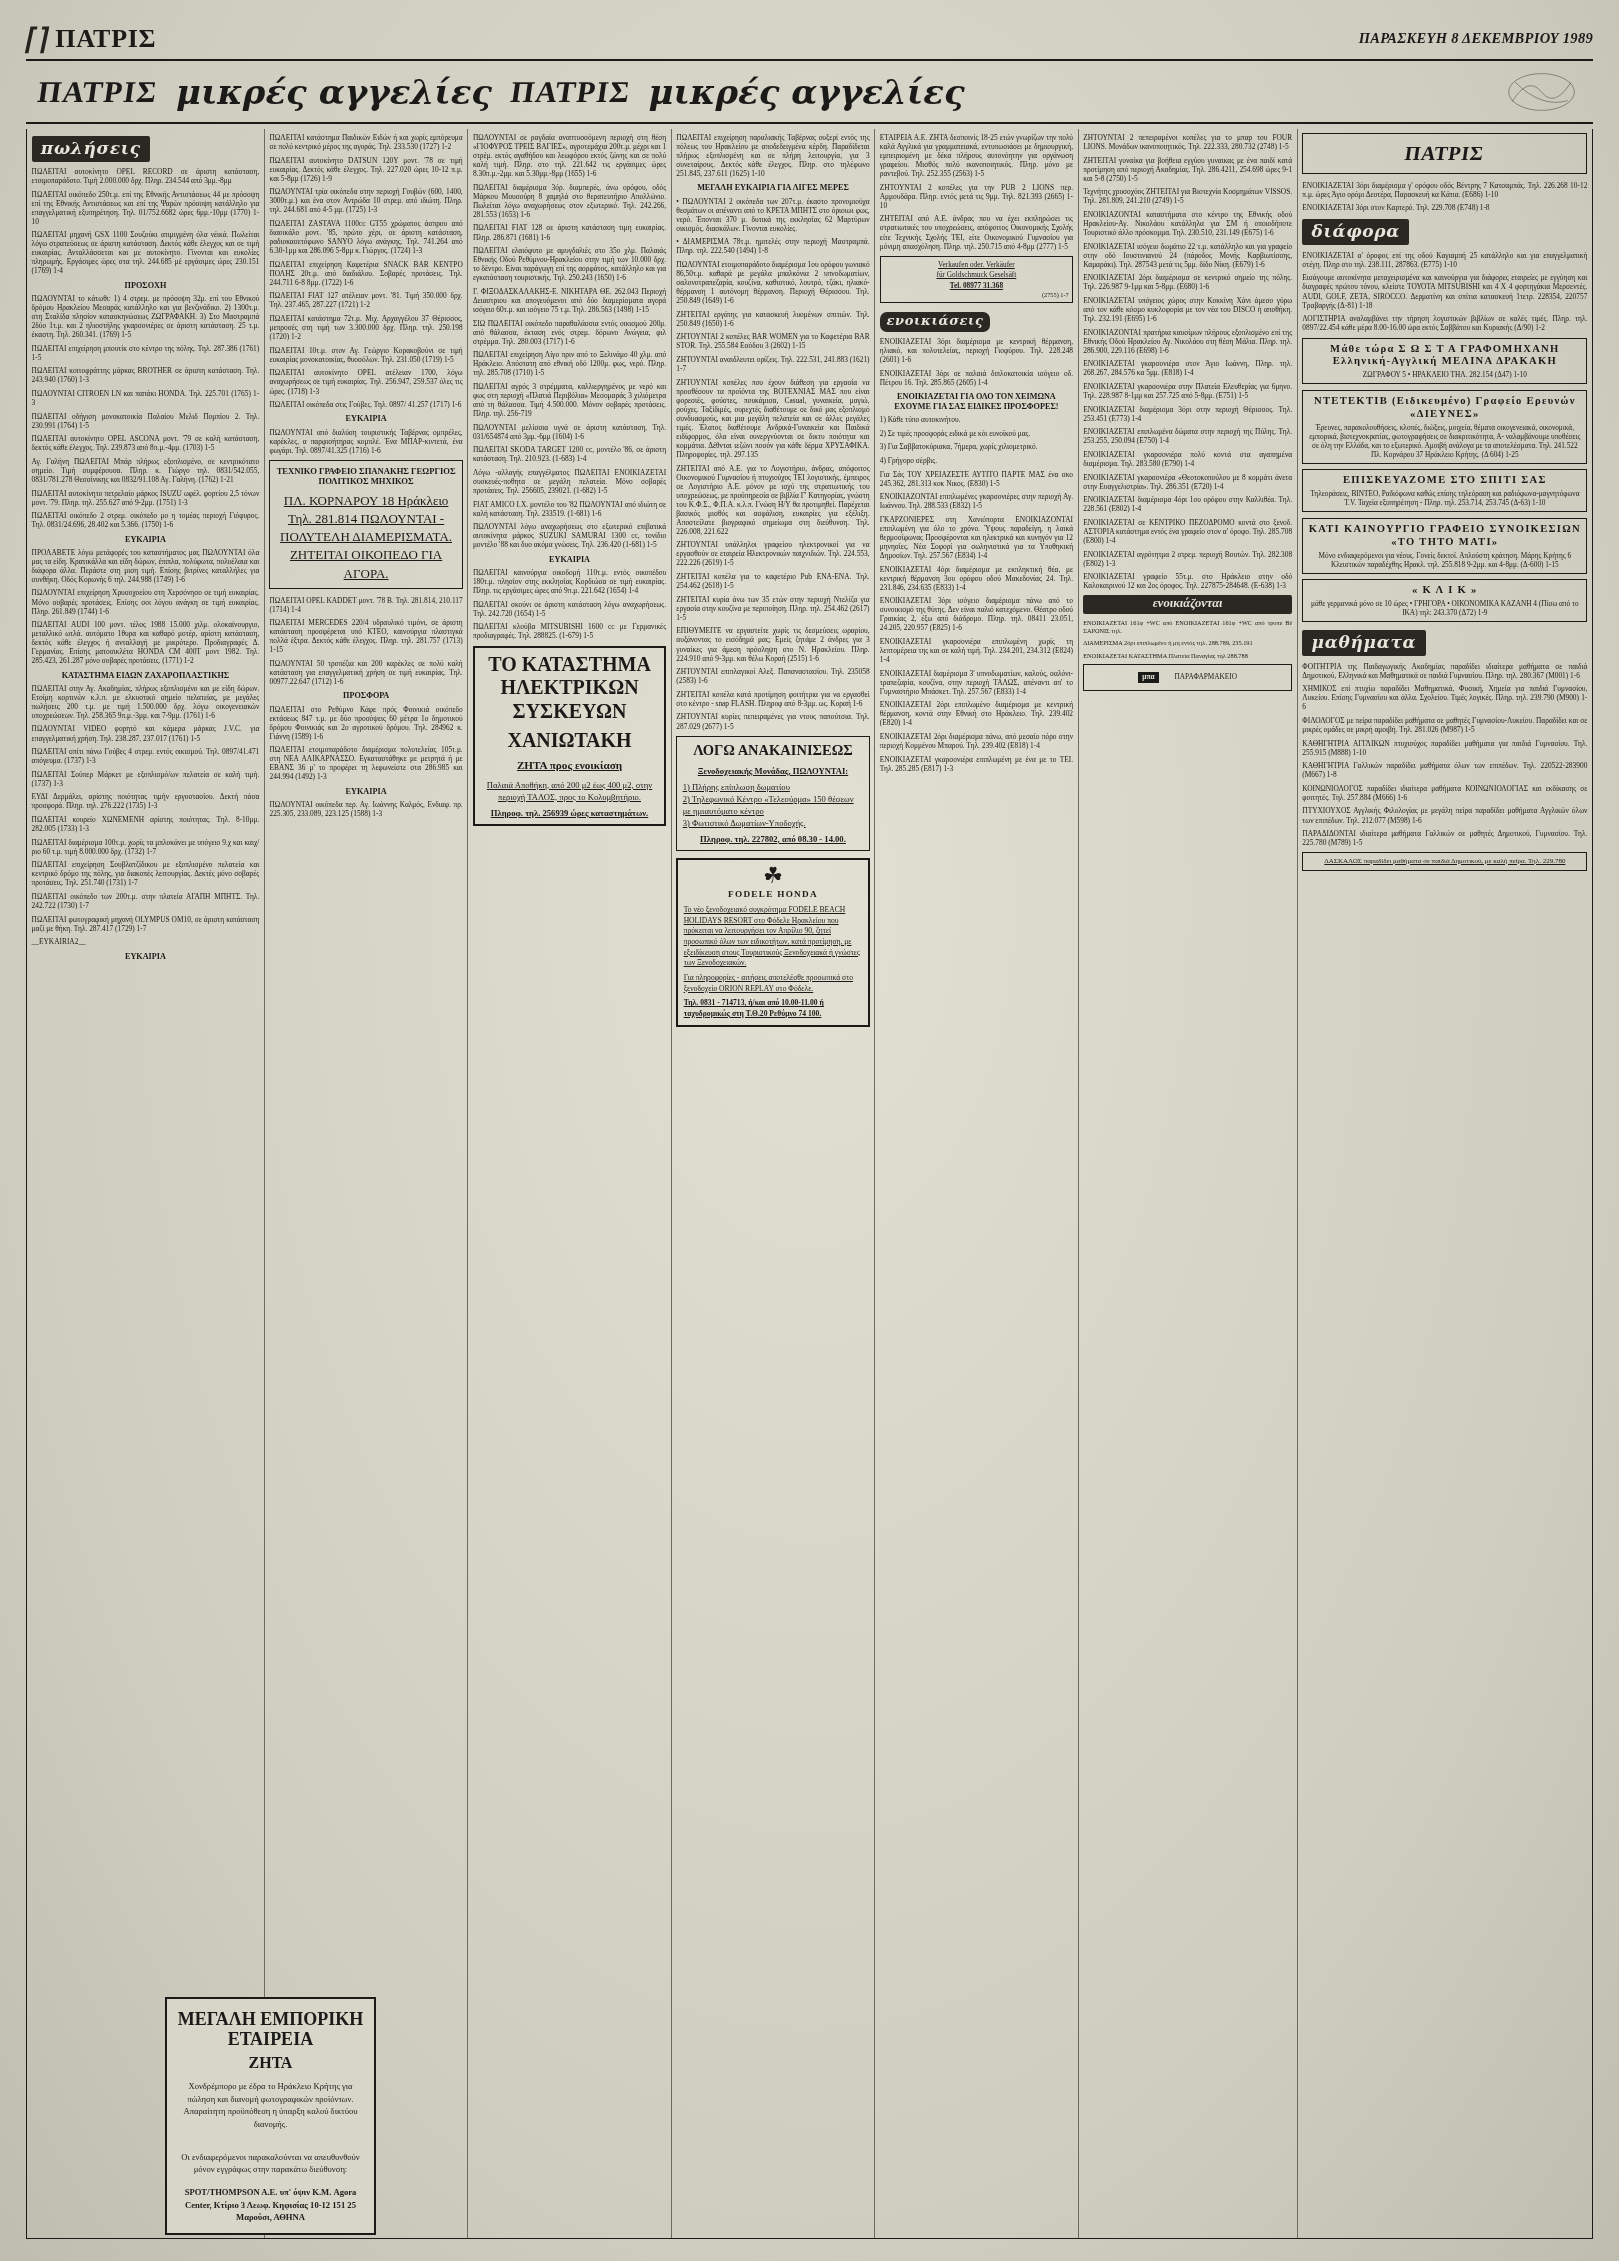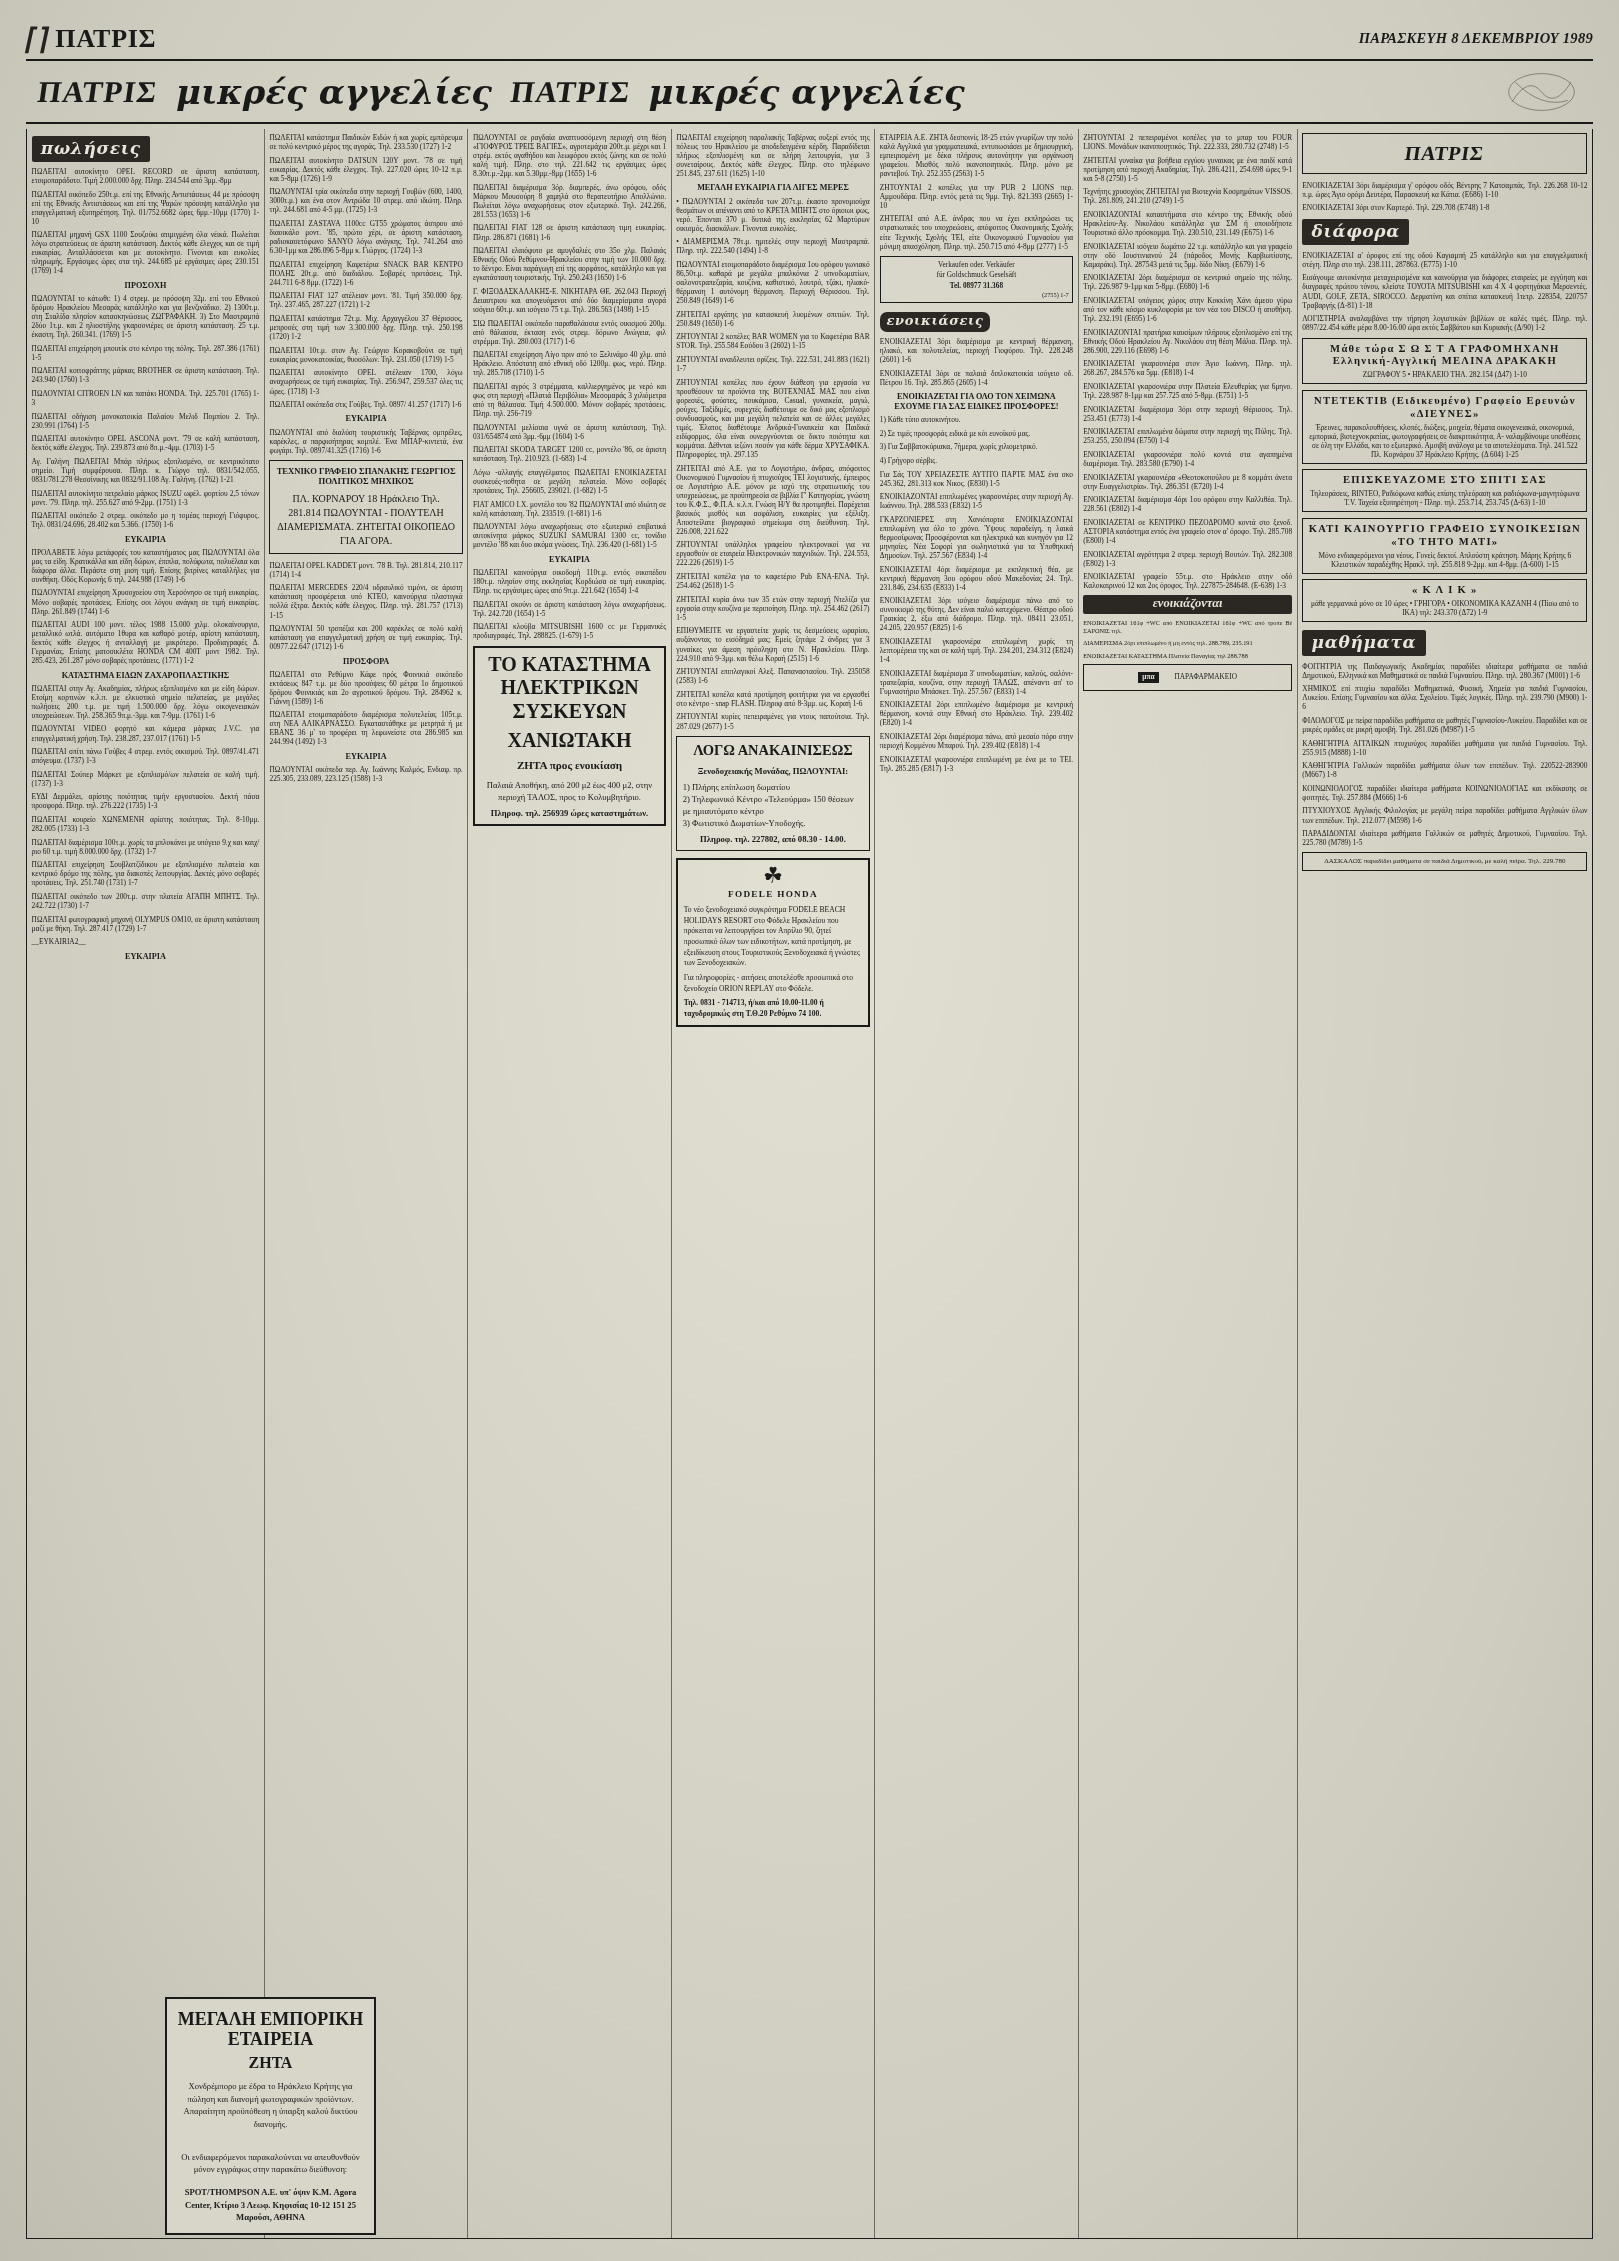--- a/index.html
+++ b/index.html
@@ -101,21 +101,21 @@
     border: 1.3px solid #1a1a18;
     padding: 5.3px;
     margin: 5.3px 0 6.6px 0;
   }
   .box.thick { border-width: 2px; }
   .box-title {
     text-align:center; font-weight:bold; font-size: 14.5px; line-height:1.18;
     margin-bottom: 5.3px;
   }
   .box-title.big { font-size: 20px; }
-  .box-body { font-size: 8.6px; line-height:1.4; text-align:center;}
+  .box-body { font-size: 8.6px; line-height:1.4; text-align:center;text-decoration:underline;}
   .box-body.left { text-align:left; }
   .bold { font-weight:bold; }
   .tiny { font-size: 6.3px; }
   .kbox {
     border:1.3px solid #1a1a18; padding:4px 5.3px; margin:5.3px 0; text-align:center;
   }
   .kbox .t { font-weight:bold; font-size:10.6px; letter-spacing:1.3px; }
   .kbox .s { font-size:7.3px; margin-top:2px; line-height:1.25;}
   .logo-patris-box {
     border:1.3px solid #1a1a18; text-align:center; padding:6.6px 2.6px 8px;
@@ -217,21 +217,21 @@
       <div class="ad">ΠΩΛΕΙΤΑΙ επιχείρηση Καφετέρια SNACK BAR ΚΕΝΤΡΟ ΠΟΛΗΣ 20τ.μ. από διαδιάλου. Σοβαρές προτάσεις. Τηλ. 244.711 6-8 8μμ. (1722)  1-6</div>
       <div class="ad">ΠΩΛΕΙΤΑΙ FIAT 127 ατέλειαν μοντ. '81. Τιμή 350.000 δρχ. Τηλ. 237.465, 287.227 (1721)  1-2</div>
       <div class="ad">ΠΩΛΕΙΤΑΙ κατάστημα 72τ.μ. Μιχ. Αρχαγγέλου 37 Θέρισσος, μεπροσές στη τιμή των 3.300.000 δρχ. Πληρ. τηλ. 250.198 (1720)  1-2</div>
       <div class="ad">ΠΩΛΕΙΤΑΙ 10τ.μ. στον Αγ. Γεώργιο Κορακοβούνι σε τιμή ευκαιρίας μονοκατοικίας, θυοσόλων. Τηλ. 231.050 (1719)  1-5</div>
       <div class="ad">ΠΩΛΕΙΤΑΙ αυτοκίνητο OPEL ατέλειαν 1700, λόγω αναχωρήσεως σε τιμή ευκαιρίας. Τηλ. 256.947, 259.537 όλες τις ώρες. (1718)  1-3</div>
       <div class="ad">ΠΩΛΕΙΤΑΙ οικόπεδα στις Γούβες. Τηλ. 0897/ 41.257 (1717)  1-6</div>
       <div class="hdr-center">ΕΥΚΑΙΡΙΑ</div>
       <div class="ad">ΠΩΛΟΥΝΤΑΙ από διαλύση τουριστικής Ταβέρνας ομπρέλες, καρέκλες, α παρφισήτηρας κομπλέ. Ένα ΜΠΑΡ-κιντετά, ένα φωγάρι. Τηλ. 0897/41.325 (1716)  1-6</div>
       <div class="box">
         <div class="box-title" style="font-size:8.6px">ΤΕΧΝΙΚΟ ΓΡΑΦΕΙΟ ΣΠΑΝΑΚΗΣ ΓΕΩΡΓΙΟΣ ΠΟΛΙΤΙΚΟΣ ΜΗΧΙΚΟΣ</div>
-        <div class="box-body" style="font-size:10px">ΠΛ. ΚΟΡΝΑΡΟΥ 18 Ηράκλειο Τηλ. 281.814 ΠΩΛΟΥΝΤΑΙ - ΠΟΛΥΤΕΛΗ ΔΙΑΜΕΡΙΣΜΑΤΑ. ΖΗΤΕΙΤΑΙ ΟΙΚΟΠΕΔΟ ΓΙΑ ΑΓΟΡΑ.</div>
+        <div class="box-body" style="font-size:13px">ΠΛ. ΚΟΡΝΑΡΟΥ 18 Ηράκλειο Τηλ. 281.814 ΠΩΛΟΥΝΤΑΙ - ΠΟΛΥΤΕΛΗ ΔΙΑΜΕΡΙΣΜΑΤΑ. ΖΗΤΕΙΤΑΙ ΟΙΚΟΠΕΔΟ ΓΙΑ ΑΓΟΡΑ.</div>
       </div>
       <div class="ad">ΠΩΛΕΙΤΑΙ OPEL KADDET μοντ. '78 Β. Τηλ. 281.814, 210.117 (1714)  1-4</div>
       <div class="ad">ΠΩΛΕΙΤΑΙ MERCEDES 220/4 υδραυλικό τιμόνι, σε άριστη κατάσταση προσφέρεται υπό ΚΤΕΟ, καινούργια πλαστιγκά πολλά έξτρα. Δεκτός κάθε έλεγχος. Πληρ. τηλ. 281.757 (1713)  1-15</div>
       <div class="ad">ΠΩΛΟΥΝΤΑΙ 50 τροπέζια και 200 καρέκλες σε πολύ καλή κατάσταση για επαγγελματική χρήση σε τιμή ευκαιρίας. Τηλ. 00977.22.647 (1712)  1-6</div>
       <div class="hdr-center">ΠΡΟΣΦΟΡΑ</div>
       <div class="ad">ΠΩΛΕΙΤΑΙ στο Ρεθύμνο Κάφε πρός Φοινικιά οικόπεδο εκτάσεως 847 τ.μ. με δύο προσόψεις 60 μέτρα 1ο δημοτικού δρόμου Φοινικιάς και 2ο αγροτικού δρόμου. Τηλ. 284962 κ. Γιάννη (1589)  1-6</div>
       <div class="ad">ΠΩΛΕΙΤΑΙ ετοιμοπαράδοτο διαμέρισμα πολυτελείας 105τ.μ. στη ΝΕΑ ΑΛΙΚΑΡΝΑΣΣΟ. Εγκαταστάθηκε με μετρητά ή με ΕΒΑΝΣ 36 μ' το προφέρει τη λεφωνείστε στα 286.985 και 244.994 (1492)  1-3</div>
       <div class="hdr-center">ΕΥΚΑΙΡΙΑ</div>
       <div class="ad">ΠΩΛΟΥΝΤΑΙ οικόπεδα περ. Αγ. Ιωάννης Καλμός, Ενδιαφ. πρ. 225.305, 233.089, 223.125 (1588)  1-3</div>
     </div>

